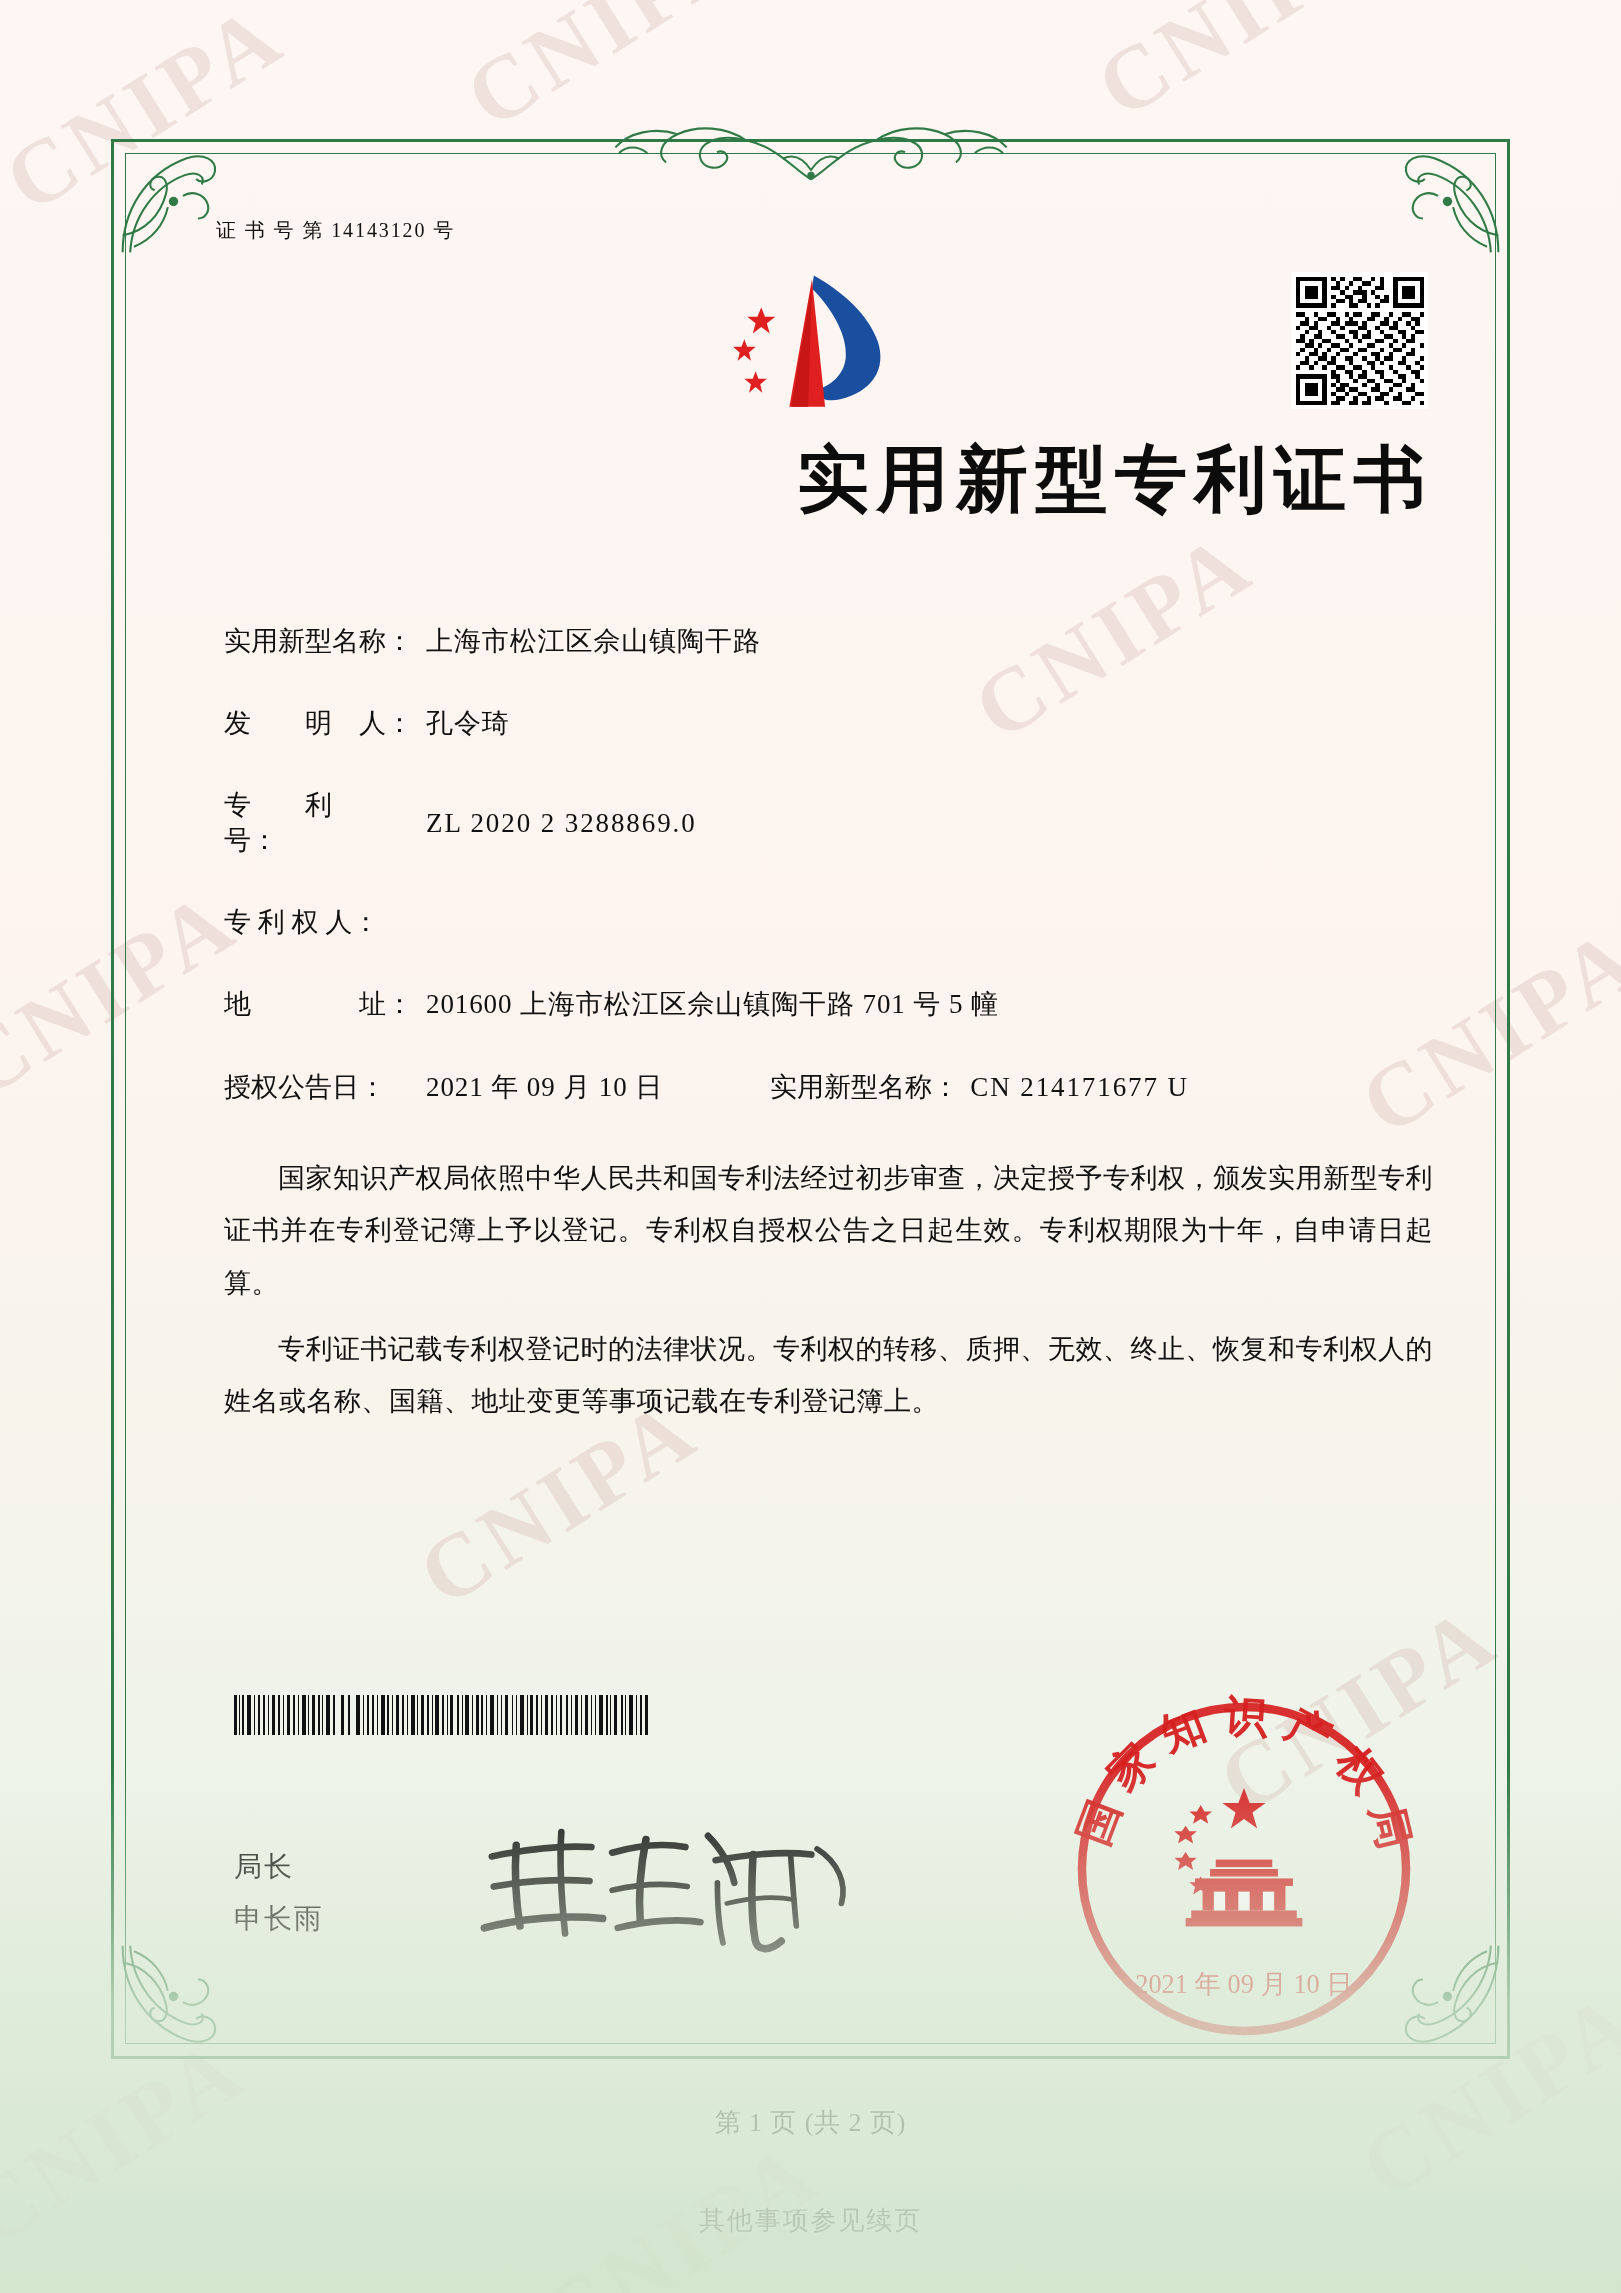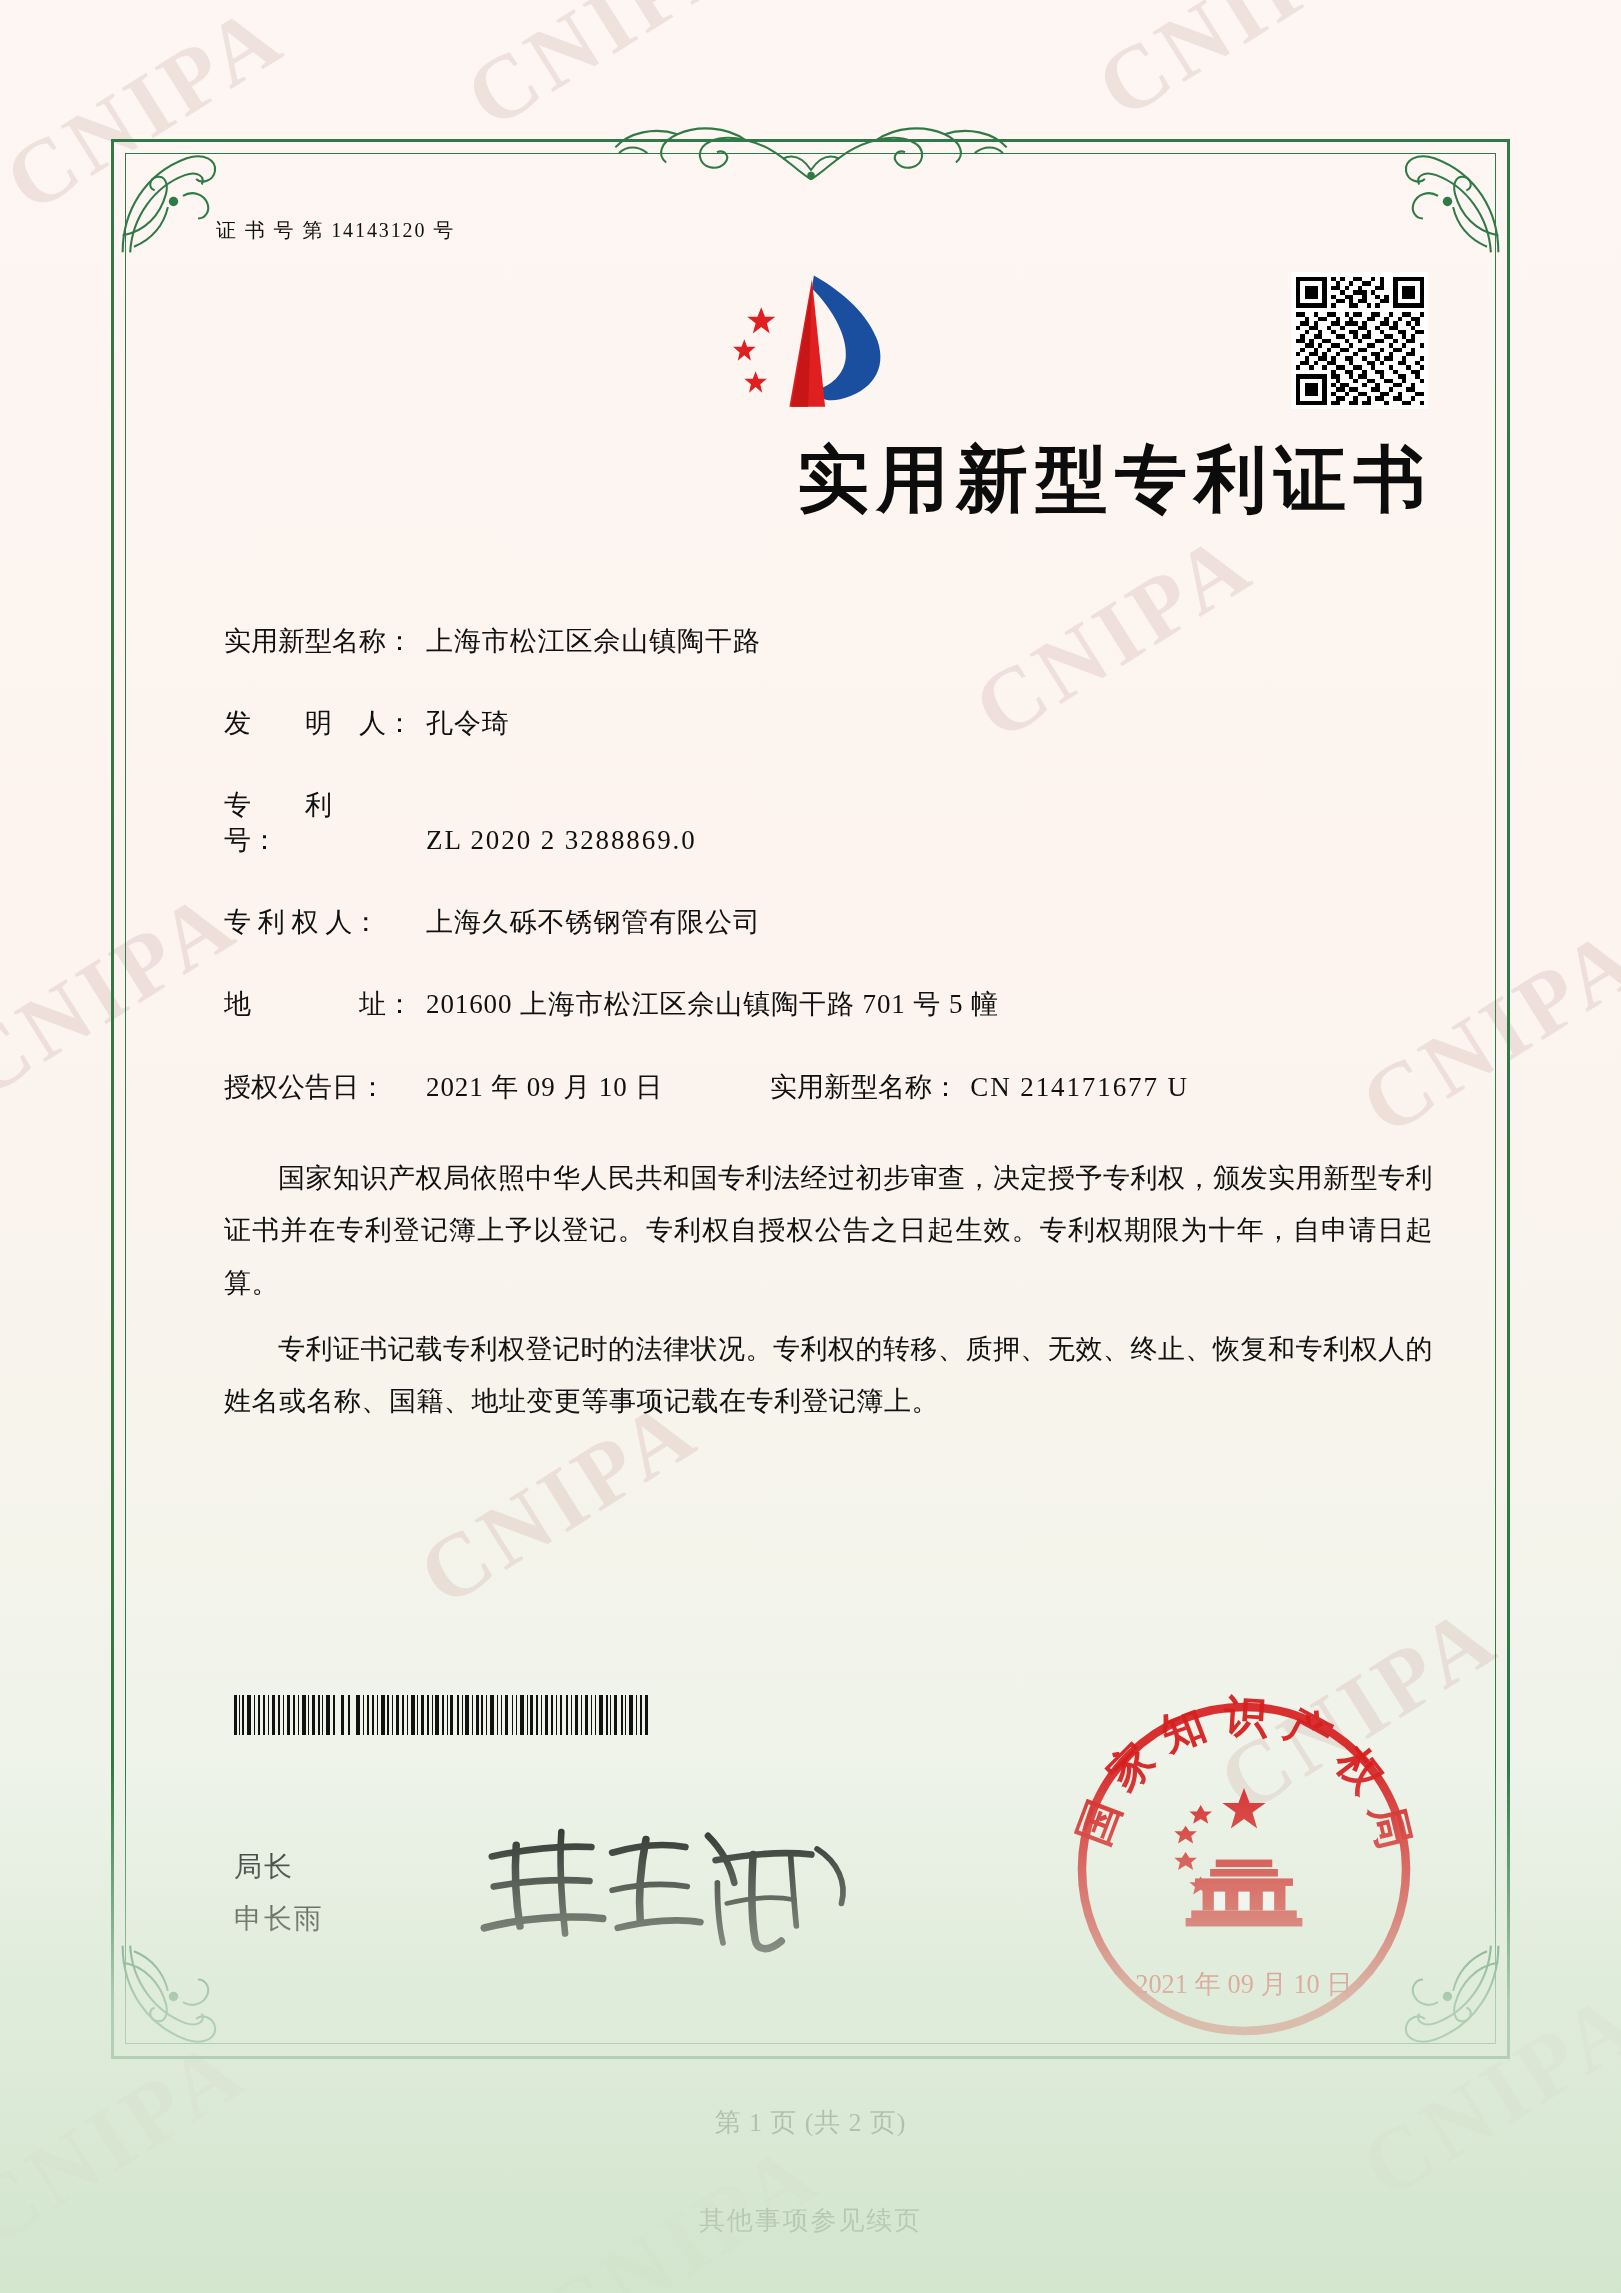--- a/index.html
+++ b/index.html
@@ -124,21 +124,21 @@
     margin-top: 188px;
     font-family: "Liberation Serif", "DejaVu Serif", serif;
   }
 
   .fields {
     margin-top: 96px;
     margin-left: 36px;
   }
   .frow {
     display: flex;
-    align-items: flex-end;
+    align-items: center;
     font-size: 27px;
     color: #111;
     margin-bottom: 47px;
     line-height: 1.3;
   }
   .flabel {
     width: 202px;
     flex: 0 0 202px;
     letter-spacing: 0px;
   }
@@ -535,21 +535,20 @@
       <div class="frow">
         <div class="flabel">发　　明　人：</div>
         <div class="fval">孔令琦</div>
       </div>
       <div class="frow">
         <div class="flabel">专　　利　　号：</div>
         <div class="fval mono">ZL 2020 2 3288869.0</div>
       </div>
       <div class="frow">
         <div class="flabel">专 利 权 人：</div>
-        <div class="fval">上海久砾不锈钢管有限公司</div>
       </div>
       <div class="frow">
         <div class="flabel">地　　　　址：</div>
         <div class="fval">201600 上海市松江区佘山镇陶干路 701 号 5 幢</div>
       </div>
 
       <div class="frow two">
         <div class="fhalf">
           <div class="flabel">授权公告日：</div>
           <div class="fval">2021 年 09 月 10 日</div>

